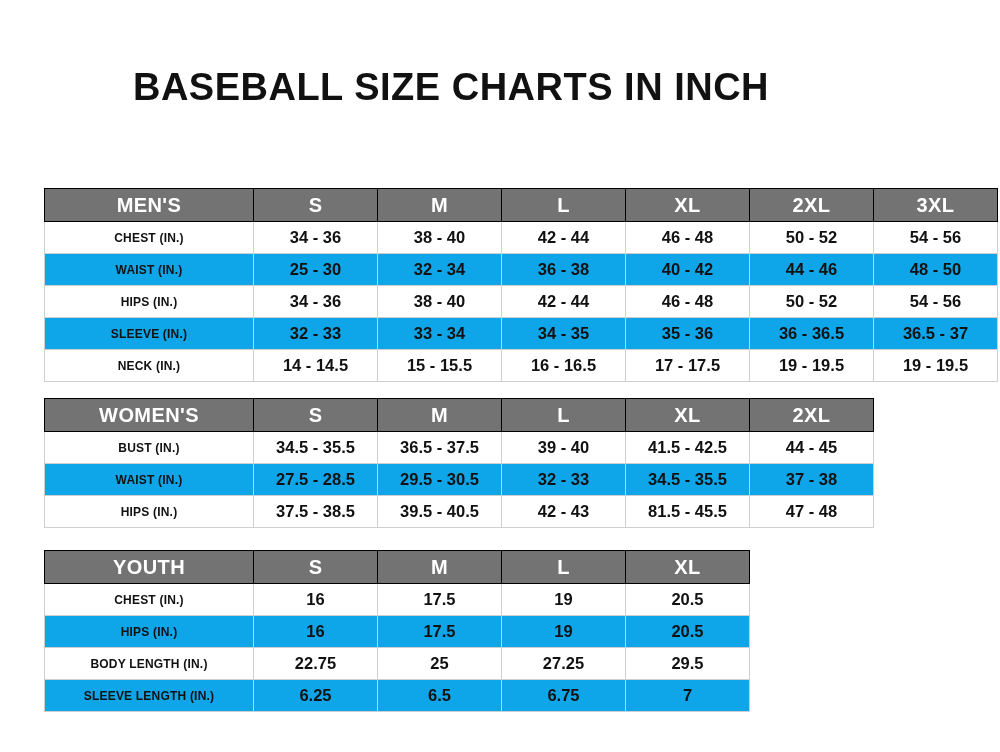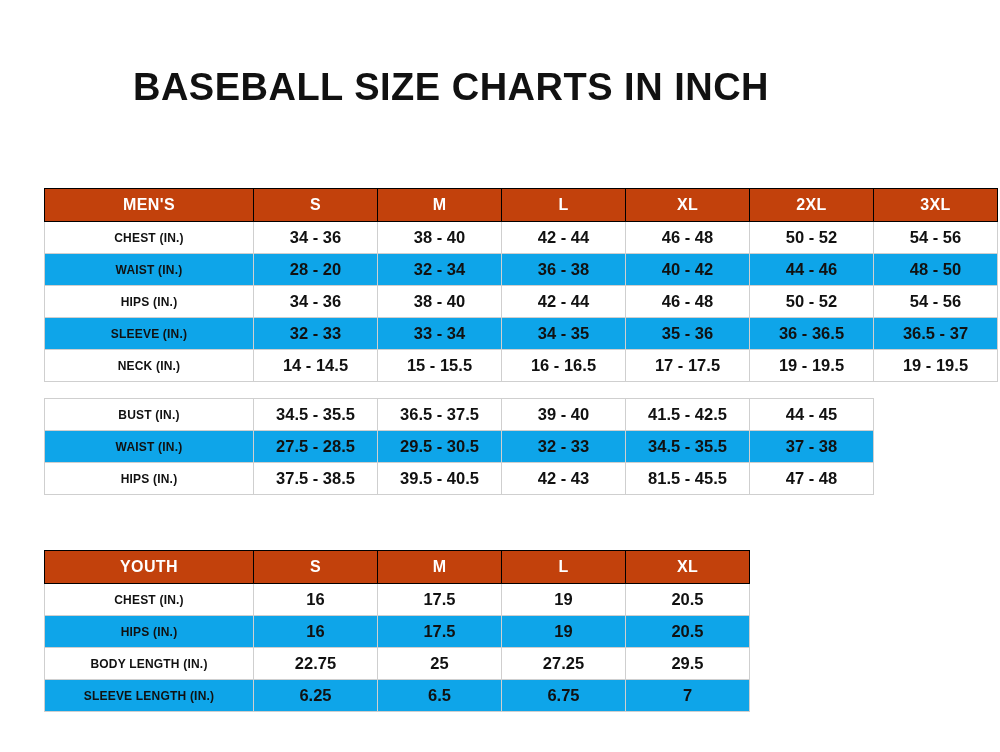--- a/index.html
+++ b/index.html
@@ -44,24 +44,24 @@
     text-align: center;
     font-size: 16.5px;
     font-weight: bold;
     color: #111111;
     height: 31px;
     padding: 0 2px;
     background: #ffffff;
     white-space: nowrap;
   }
   table.size-table tr.header-row td {
-    background: #c2410c;
+    background: #737373;
     color: #ffffff;
     border: 1px solid #000000;
-    font-size: 16px;
+    font-size: 20px;
     letter-spacing: 0.4px;
     height: 32px;
   }
   table.size-table tr.alt-row td {
     background: #0ea5e9;
   }
   table.size-table td.row-label {
     font-size: 12px;
     letter-spacing: 0.2px;
   }
@@ -107,21 +107,21 @@
           <td class="row-label">CHEST (IN.)</td>
           <td>34 - 36</td>
           <td>38 - 40</td>
           <td>42 - 44</td>
           <td>46 - 48</td>
           <td>50 - 52</td>
           <td>54 - 56</td>
         </tr>
         <tr class="alt-row">
           <td class="row-label">WAIST (IN.)</td>
-          <td>28 - 20</td>
+          <td>25 - 30</td>
           <td>32 - 34</td>
           <td>36 - 38</td>
           <td>40 - 42</td>
           <td>44 - 46</td>
           <td>48 - 50</td>
         </tr>
         <tr>
           <td class="row-label">HIPS (IN.)</td>
           <td>34 - 36</td>
           <td>38 - 40</td>
@@ -156,20 +156,28 @@
     <table class="size-table">
       <colgroup>
         <col class="c0">
           <col class="data">
           <col class="data">
           <col class="data">
           <col class="data">
           <col class="data">
       </colgroup>
       <tbody>
+        <tr class="header-row">
+          <td class="row-label">WOMEN'S</td>
+          <td>S</td>
+          <td>M</td>
+          <td>L</td>
+          <td>XL</td>
+          <td>2XL</td>
+        </tr>
         <tr>
           <td class="row-label">BUST (IN.)</td>
           <td>34.5 - 35.5</td>
           <td>36.5 - 37.5</td>
           <td>39 - 40</td>
           <td>41.5 - 42.5</td>
           <td>44 - 45</td>
         </tr>
         <tr class="alt-row">
           <td class="row-label">WAIST (IN.)</td>

